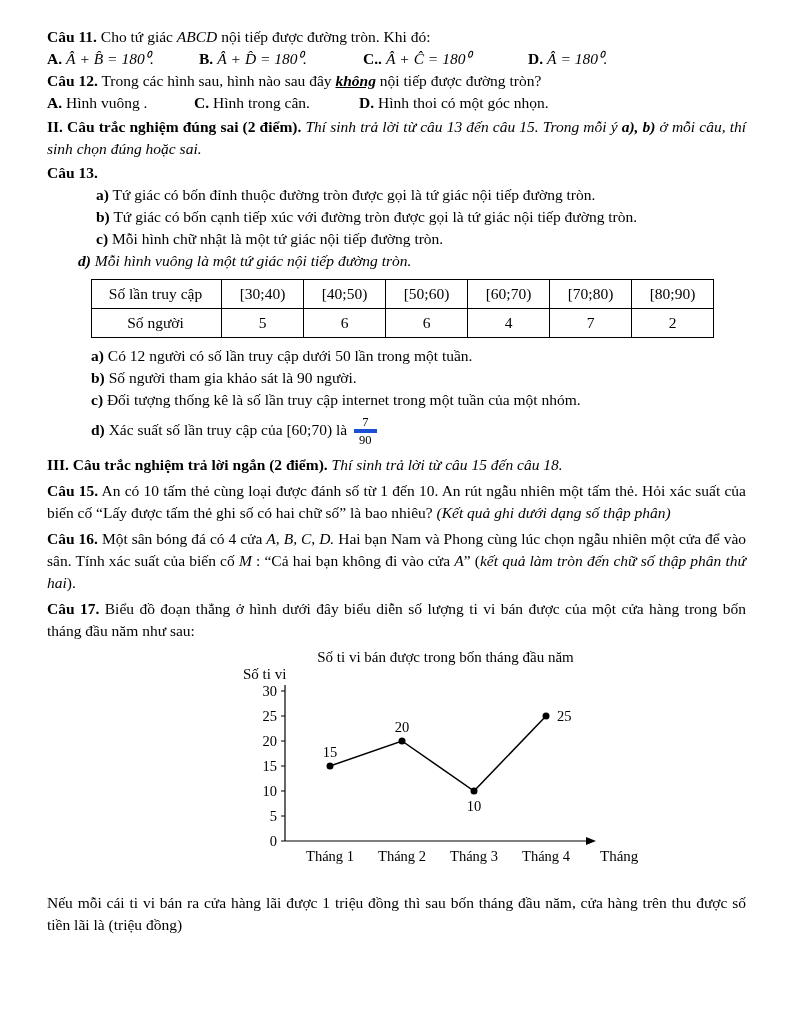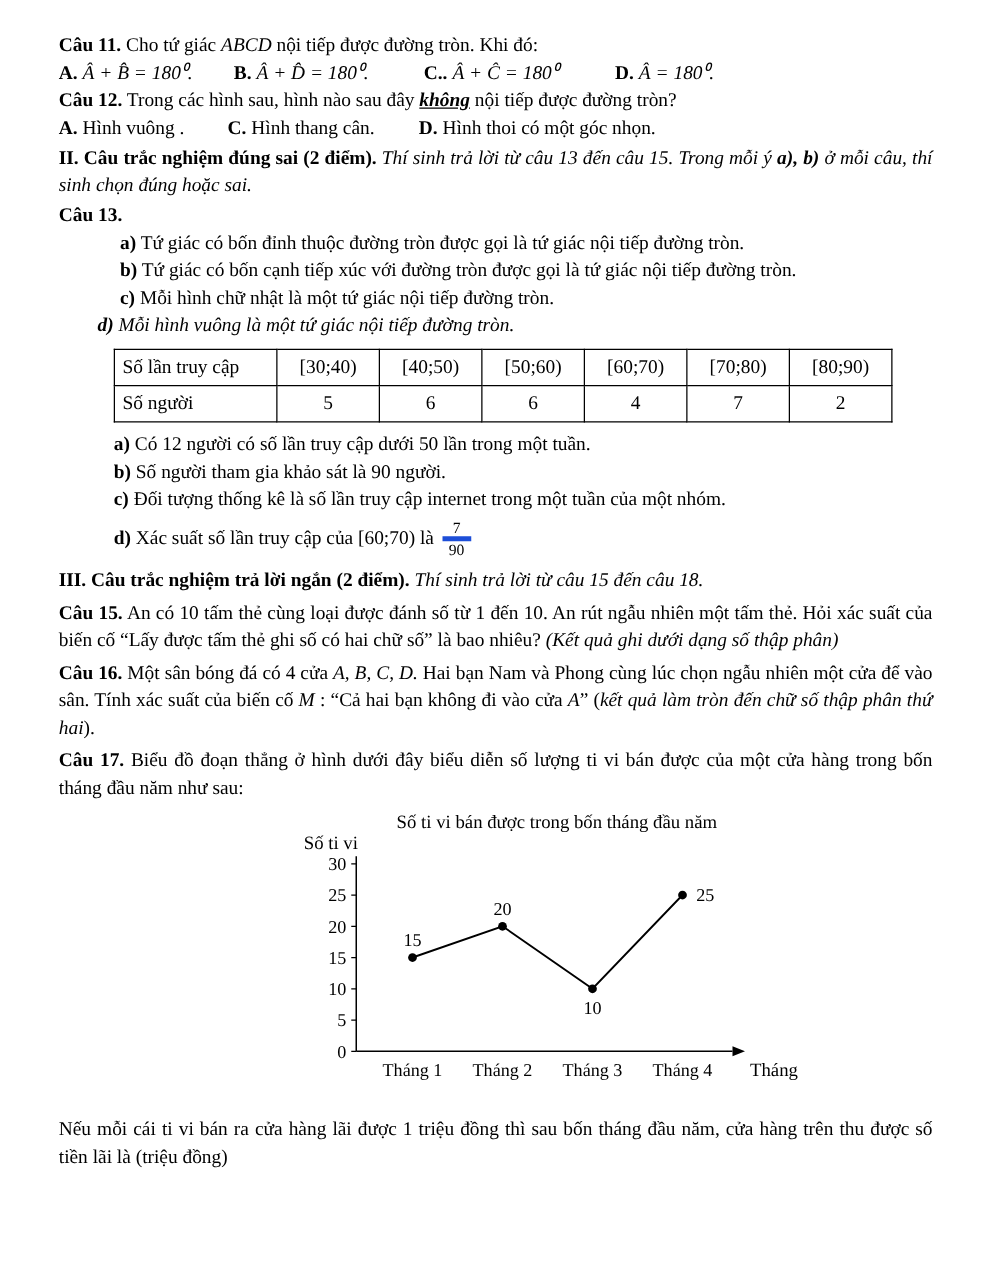--- a/index.html
+++ b/index.html
@@ -9,32 +9,32 @@
     font-family: "Liberation Serif", serif; font-size: 15.5px;
   }
   .page { padding: 26px 46px 0 47px; line-height: 1.42; }
   p { margin: 0; padding: 0; }
   .para { text-align: justify; }
   b { font-weight: bold; }
   .it { }
   .bit { font-weight: bold; font-style: italic; }
   .math { font-style: italic; }
   .khong { font-weight: bold; font-style: italic; text-decoration: underline; }
-  .optrow { display: flex; }
+  .optrow { display: flex; gap: 12px; }
   .opt { white-space: nowrap; }
   .opt b { margin-right: 4px; }
   .q11 .o0 { width: 140px; } .q11 .o1 { width: 152px; } .q11 .o2 { width: 153px; }
   .q12 .o0 { width: 135px; } .q12 .o1 { width: 159px; } .q12 .o2 { width: 153px; }
   .ind-a { padding-left: 49px; }
   .ind-d { padding-left: 31px; font-style: italic; }
   .ind-14 { padding-left: 44px; }
   .mt2 { margin-top: 2px; } .mt4 { margin-top: 4px; } .mt6 { margin-top: 6px; }
   .tbl { border-collapse: collapse; margin: 7px 0 7px 44px; }
   .tbl td { border: 1px solid #000; text-align: center; padding: 3px 8px; height: 29px; }
-  .tbl td.lab { text-align: left; width: 130px; padding-left: 6px; }
+  .tbl td.lab { text-align: center; width: 130px; padding-left: 6px; }
   .tbl td.iv { width: 82px; }
   .frac { display: inline-block; vertical-align: middle; text-align: center;
           font-size: 12.5px; line-height: 1.15; margin-left: 3px; }
   .frac .num { display: block; padding: 0 5px; }
   .frac .den { display: block; border-top: 4px solid #1d4ed8; padding: 0 5px; }
   .chart-wrap { margin: 4px 0 2px 170px; }
   svg { font-family: "Liberation Serif", serif; }
 </style>
 </head>
 <body>
@@ -45,21 +45,21 @@
   <div class="optrow q11">
     <span class="opt o0"><b>A.</b><span class="math">Â + B̂ = 180⁰.</span></span>
     <span class="opt o1"><b>B.</b><span class="math">Â + D̂ = 180⁰.</span></span>
     <span class="opt o2"><b>C..</b><span class="math">Â + Ĉ = 180⁰</span></span>
     <span class="opt o3"><b>D.</b><span class="math">Â = 180⁰.</span></span>
   </div>
 
   <p class="para"><b>Câu 12.</b><span>  Trong các hình sau, hình nào sau đây </span><span class="khong">không</span><span> nội tiếp được đường tròn?</span></p>
   <div class="optrow q12">
     <span class="opt o0"><b>A.</b><span>Hình vuông .</span></span>
-    <span class="opt o2"><b>C.</b><span>Hình thang cân.</span></span>
+    <span class="opt o2"><b>C.</b><span>Hình trong cân.</span></span>
     <span class="opt o3"><b>D.</b><span>Hình thoi có một góc nhọn.</span></span>
   </div>
 
   <p class="para mt2"><b>II. Câu trắc nghiệm đúng sai (2 điểm).</b><i class="it"> Thí sinh trả lời từ câu 13 đến câu 15. Trong mỗi ý </i><span class="bit">a), b)</span><i class="it"> ở mỗi câu, thí sinh chọn đúng hoặc sai.</i></p>
 
   <p class="para mt2"><b>Câu 13.</b></p>
   <p class="para ind-a"><b>a)</b><span>  Tứ giác có bốn đỉnh thuộc đường tròn được gọi là tứ giác nội tiếp đường tròn.</span></p>
   <p class="para ind-a"><b>b)</b><span>  Tứ giác có bốn cạnh tiếp xúc với đường tròn được gọi là tứ giác nội tiếp đường tròn.</span></p>
   <p class="para ind-a"><b>c)</b><span> Mỗi hình chữ nhật là một tứ giác nội tiếp đường tròn.</span></p>
   <p class="para ind-d"><b>d)</b><span> Mỗi hình vuông là một tứ giác nội tiếp đường tròn.</span></p>

